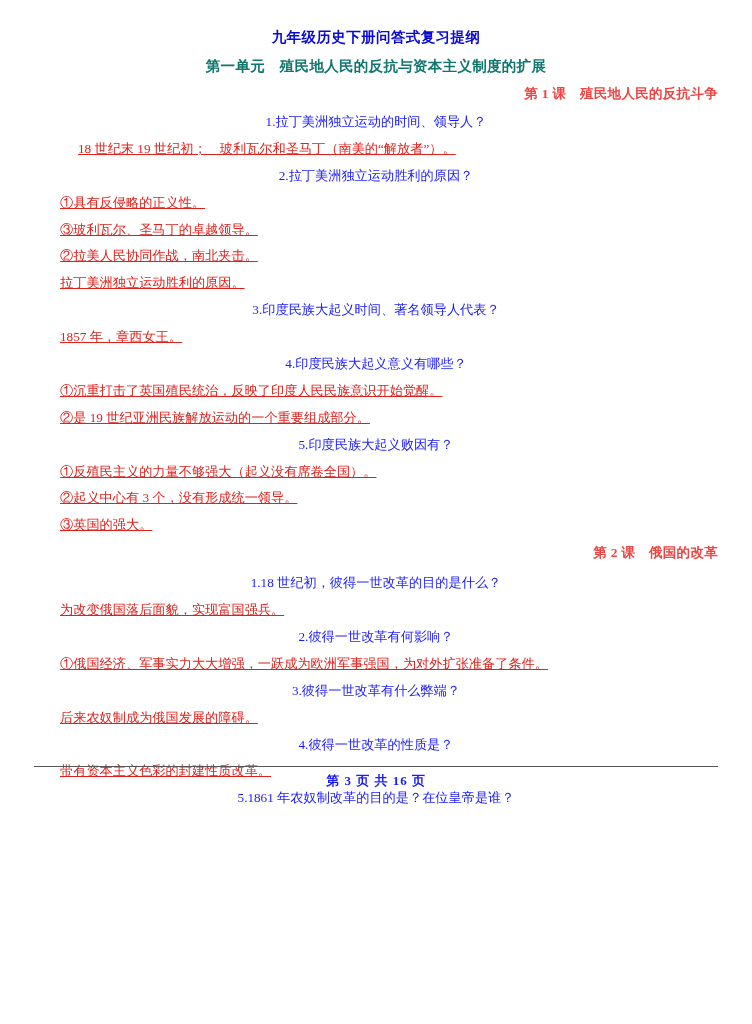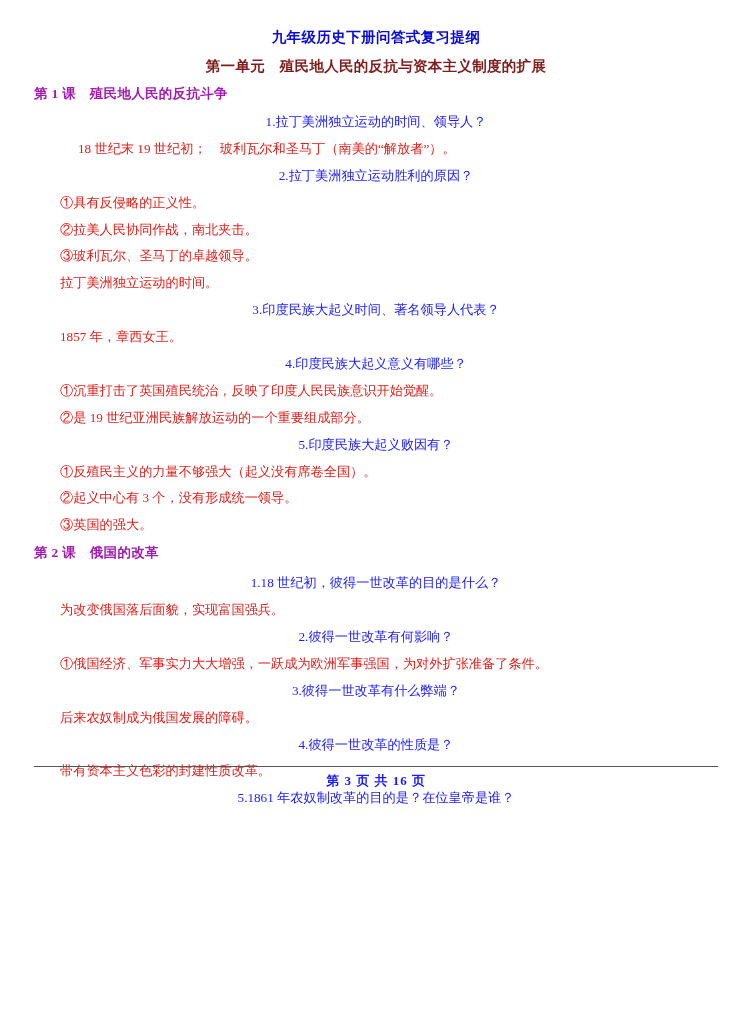--- a/index.html
+++ b/index.html
@@ -25,30 +25,30 @@
   .doc-title {
     text-align: center;
     color: #0a0ad6;
     font-size: 14.5px;
     font-weight: bold;
     letter-spacing: 0.4px;
     margin: 4px 0 10px 0;
   }
   .unit-title {
     text-align: center;
-    color: #7f1d1d;
+    color: #0f766e;
     font-size: 14.5px;
     font-weight: bold;
     margin: 0 0 9px 0;
     letter-spacing: 0.3px;
     font-family: Liberation Serif, serif;
   }
   .lesson-title {
-    text-align: left;
-    color: #a21caf;
+    text-align: right;
+    color: #ef4444;
     font-size: 13.5px;
     font-weight: bold;
     margin: 0 0 11px 0;
     letter-spacing: 0.3px;
   }
   .lesson-title.spaced {
     margin-top: 0;
     margin-bottom: 13px;
     font-family: Liberation Serif, serif;
   }
@@ -58,20 +58,21 @@
     margin: 0 0 10px 0;
     line-height: 1.28;
     text-align: center;
   }
   .a {
     color: #e0201b;
     font-size: 13.2px;
     margin: 0 0 10px 0;
     padding-left: 26px;
     line-height: 1.28;
+    text-decoration: underline;
   }
   .a.indent-more {
     padding-left: 44px;
   }
   .footer {
     position: absolute;
     left: 0;
     right: 0;
     bottom: 22px;
     text-align: center;
@@ -94,23 +95,23 @@
   <div class="doc-title">九年级历史下册问答式复习提纲</div>
   <div class="unit-title">第一单元　殖民地人民的反抗与资本主义制度的扩展</div>
 
   <div class="lesson-title">第 1 课　殖民地人民的反抗斗争</div>
 
   <div class="q">1.拉丁美洲独立运动的时间、领导人？</div>
   <div class="a indent-more">18 世纪末 19 世纪初；　玻利瓦尔和圣马丁（南美的“解放者”）。</div>
 
   <div class="q">2.拉丁美洲独立运动胜利的原因？</div>
   <div class="a">①具有反侵略的正义性。</div>
+  <div class="a">③玻利瓦尔、圣马丁的卓越领导。</div>
   <div class="a">②拉美人民协同作战，南北夹击。</div>
-  <div class="a">③玻利瓦尔、圣马丁的卓越领导。</div>
-  <div class="a">拉丁美洲独立运动的时间。</div>
+  <div class="a">拉丁美洲独立运动胜利的原因。</div>
 
   <div class="q">3.印度民族大起义时间、著名领导人代表？</div>
   <div class="a">1857 年，章西女王。</div>
 
   <div class="q">4.印度民族大起义意义有哪些？</div>
   <div class="a">①沉重打击了英国殖民统治，反映了印度人民民族意识开始觉醒。</div>
   <div class="a">②是 19 世纪亚洲民族解放运动的一个重要组成部分。</div>
 
   <div class="q">5.印度民族大起义败因有？</div>
   <div class="a">①反殖民主义的力量不够强大（起义没有席卷全国）。</div>

